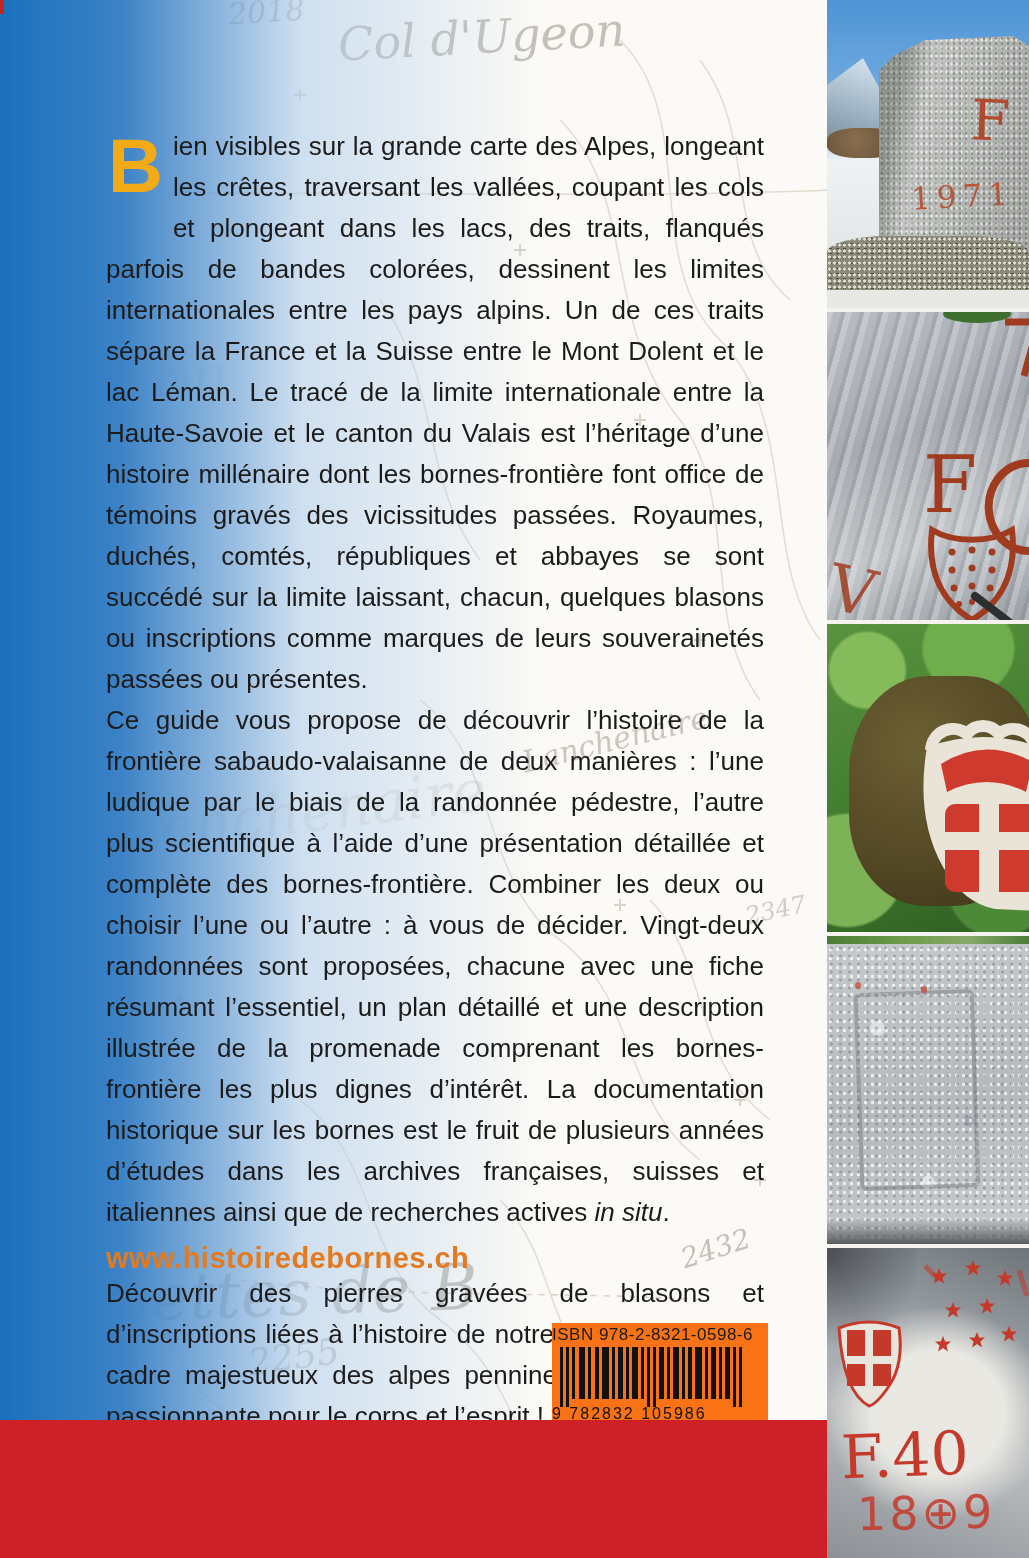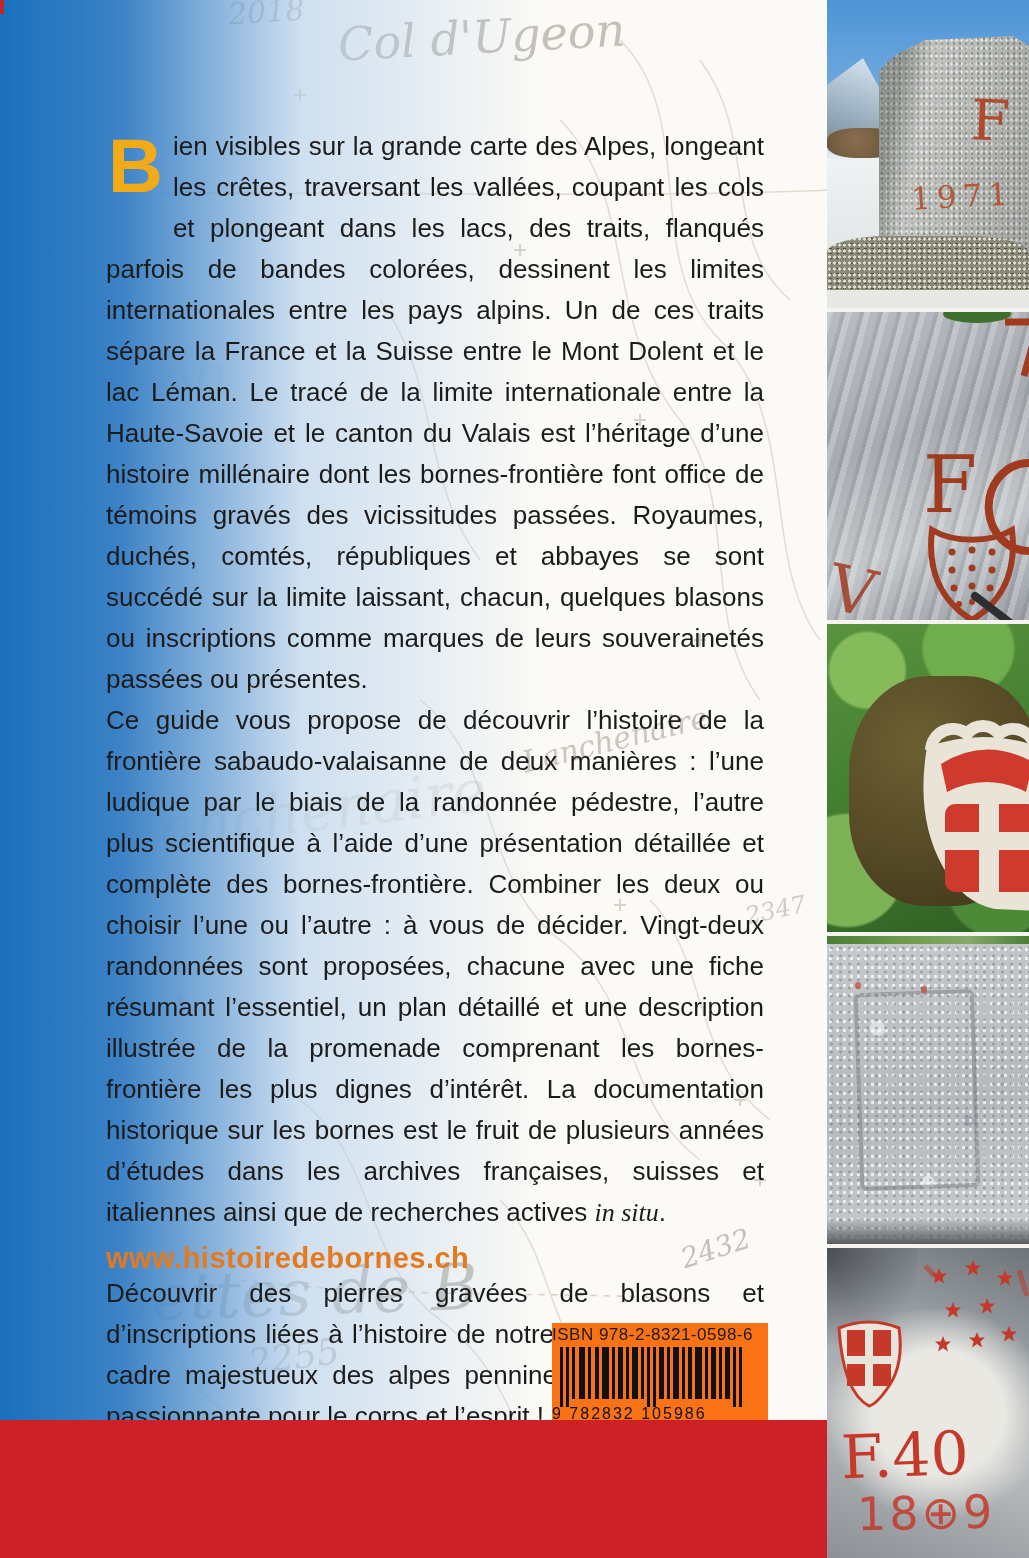--- a/index.html
+++ b/index.html
@@ -22,21 +22,21 @@
   .blue-grad{position:absolute;left:0;top:0;width:560px;height:1558px;z-index:2;
     background:linear-gradient(to right,#1a70bd 0px,#3b82c6 120px,rgba(176,205,236,.6) 300px,rgba(255,255,255,0) 540px);}
   .red-sliver{position:absolute;left:0;top:0;width:4px;height:14px;background:#c12626;z-index:3;}
   
   .text-block{position:absolute;left:106px;top:126px;width:658px;z-index:3;color:#1b1b1b;
     font-size:26px;line-height:41px;text-align:justify;}
   .text-block p{margin:0;}
   .dropcap{float:left;font-size:76px;line-height:72px;height:80px;font-weight:bold;
     color:#f2ab17;margin:4px 10px 0 2px;}
   .para3{margin-top:40px !important;}
-  .it{font-style:italic;font-family:Liberation Serif, serif;}
+  .it{font-style:italic;}
   
   .website{position:absolute;left:106px;top:1242px;width:658px;text-align:left;z-index:3;
     font-size:29px;font-weight:bold;color:#e5791d;letter-spacing:.5px;}
   
   .isbn-box{position:absolute;left:552px;top:1282px;width:216px;height:114px;background:#f97316;z-index:3;
     display:flex;flex-direction:column;margin-top:41px;}
   .isbn-label{font-size:17px;color:#1b1b1b;letter-spacing:.5px;margin-top:2px;}
   .barcode-bars{margin-top:2px;}
   .barcode-digits{font-size:16px;color:#111;letter-spacing:2px;margin-top:-2px;}
   

